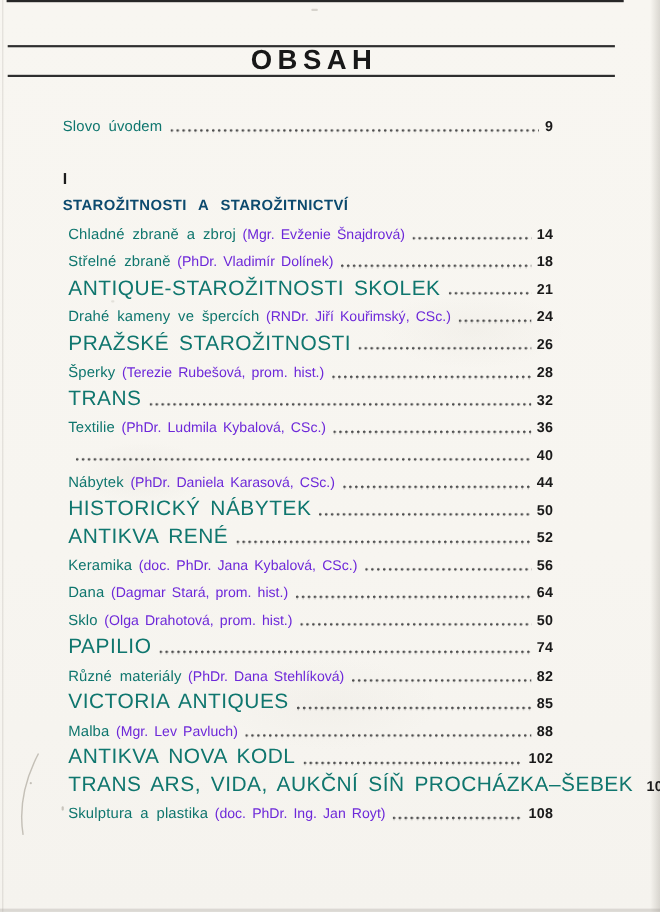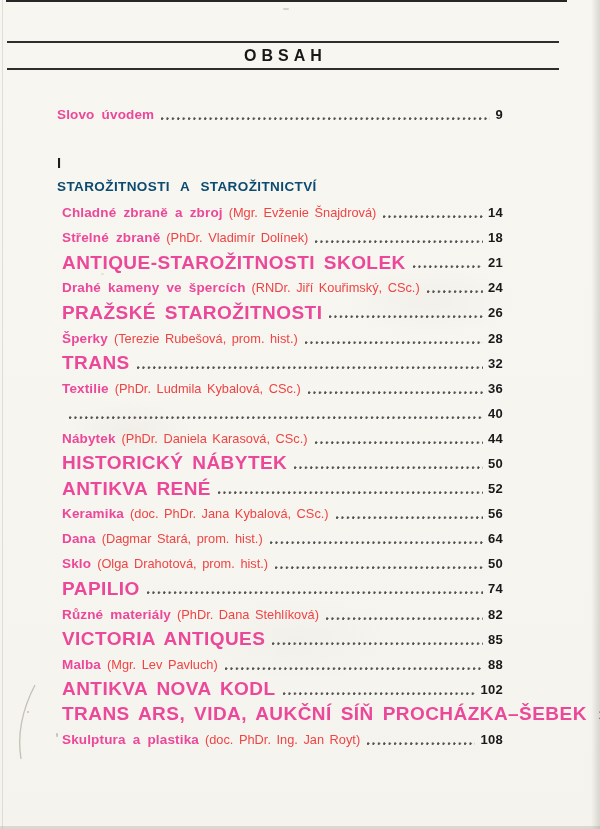--- a/index.html
+++ b/index.html
@@ -22,27 +22,27 @@
   .speck{position:absolute;background:#d6d3cc;border-radius:1px;}
   .speck.s1{left:283px;top:8px;width:6px;height:2px;}
   .speck.s2{left:56px;top:733px;width:2px;height:4px;background:#c9c5bd;}
   .speck.s3{left:27px;top:711px;width:2px;height:2px;background:#c4c0b8;}
   .speck.s4{left:101px;top:273px;width:3px;height:2px;opacity:.6;}
 
   
   .header{position:absolute;left:7px;top:41px;width:552px;height:25px;
     border-top:2px solid #2e2e2e;border-bottom:2px solid #2e2e2e;
     display:flex;align-items:center;justify-content:center;}
-  .header h1{margin:16px;font-size:16px;font-weight:bold;letter-spacing:5px;padding-left:5px;color:#181818;}
+  .header h1{margin:16px;font-size:25px;font-weight:bold;letter-spacing:5px;padding-left:5px;color:#181818;}
 
   
   .row{height:25.1px;display:flex;align-items:center;}
-  .title{font-weight:bold;font-size:13.5px;letter-spacing:.15px;word-spacing:3.2px;white-space:nowrap;color:#ec4899;}
+  .title{font-weight:normal;font-size:13.5px;letter-spacing:.15px;word-spacing:3.2px;white-space:nowrap;color:#0f766e;}
   .caps .title{font-size:19px;letter-spacing:.45px;}
-  .note{font-size:12.8px;word-spacing:2px;white-space:nowrap;color:#ef4444;text-align:right;}
+  .note{font-size:12.8px;word-spacing:2px;white-space:nowrap;color:#6d28d9;text-align:right;}
   .note:not(:empty){margin-left:6px;}
   .leader{flex:1;height:4px;margin:9px 5px 0 7px;
     background-image:radial-gradient(circle at 1.1px 1.6px,#4f4f4f 1.02px,rgba(0,0,0,0) 1.45px);
     background-size:5.4px 4px;background-repeat:repeat-x;background-position:left center;}
   .pagenum{font-weight:bold;font-size:13px;letter-spacing:.3px;white-space:nowrap;color:#191919;}
 
   .intro{position:absolute;left:57px;top:102px;width:446px;}
   .numeral{position:absolute;left:57px;top:155px;font-weight:bold;font-size:14.5px;}
   .heading{position:absolute;left:57px;top:179px;font-weight:bold;font-size:13.5px;
     letter-spacing:.4px;word-spacing:6.5px;color:#0c4a6e;}

